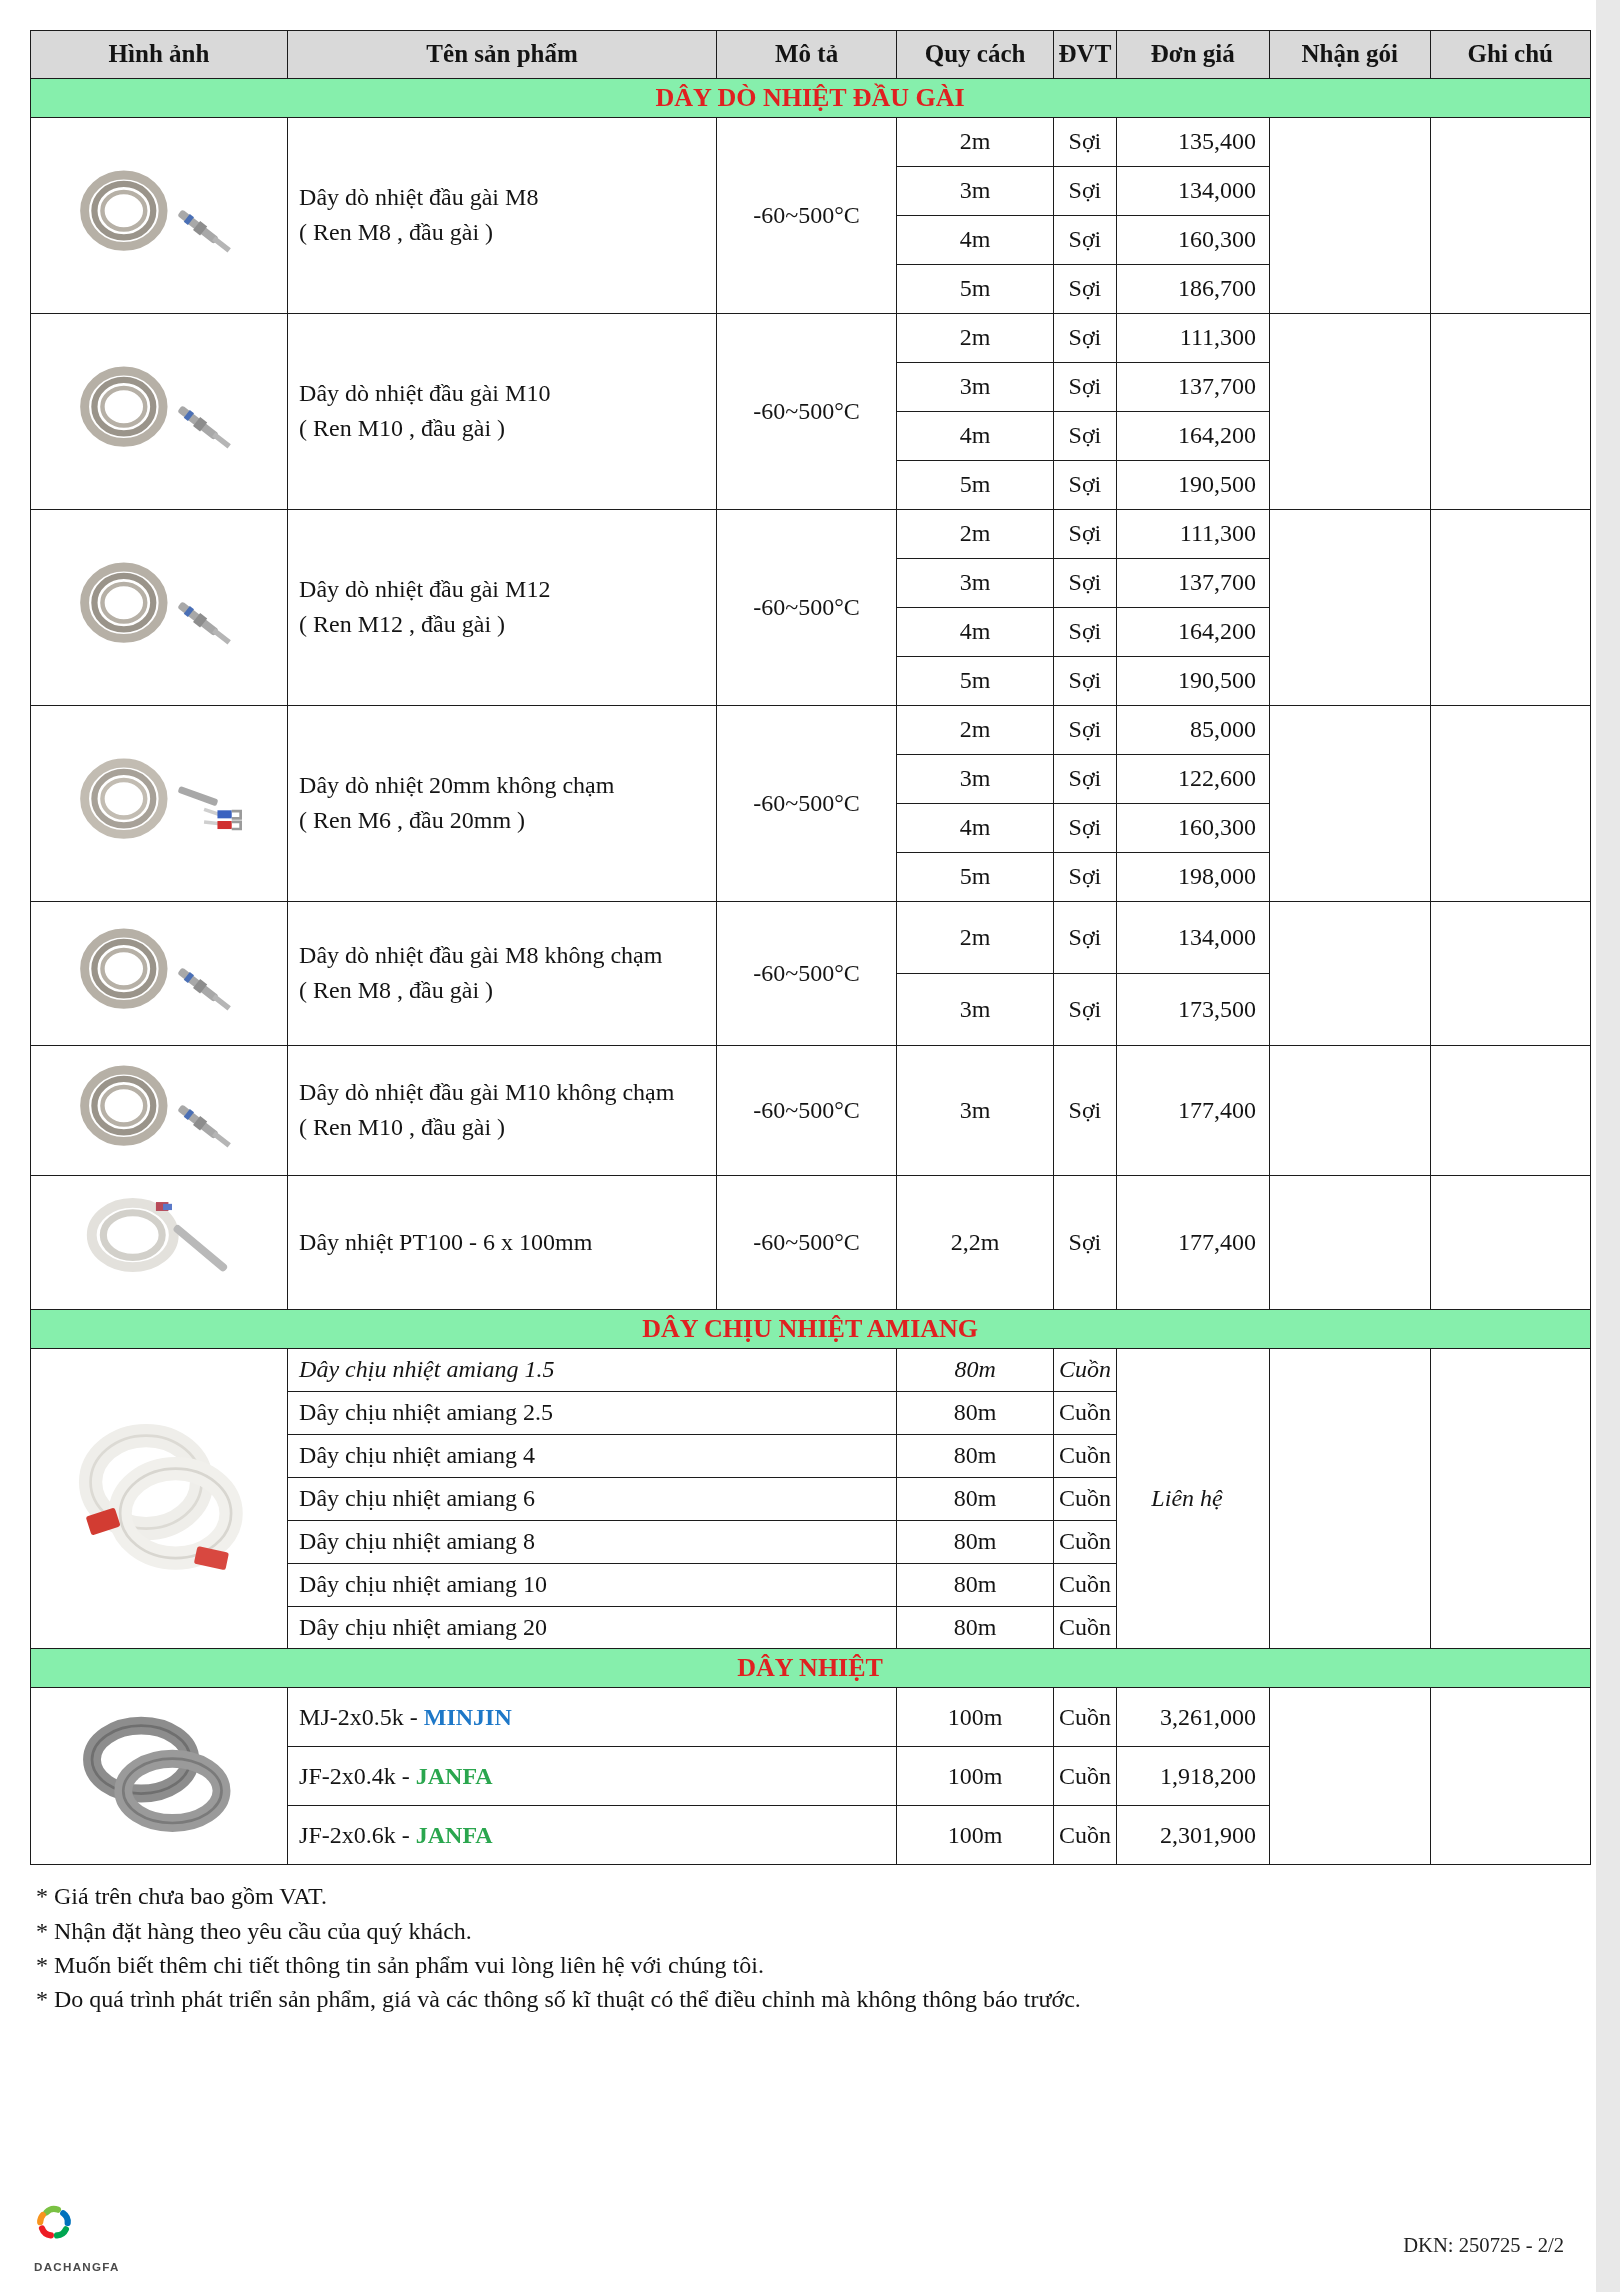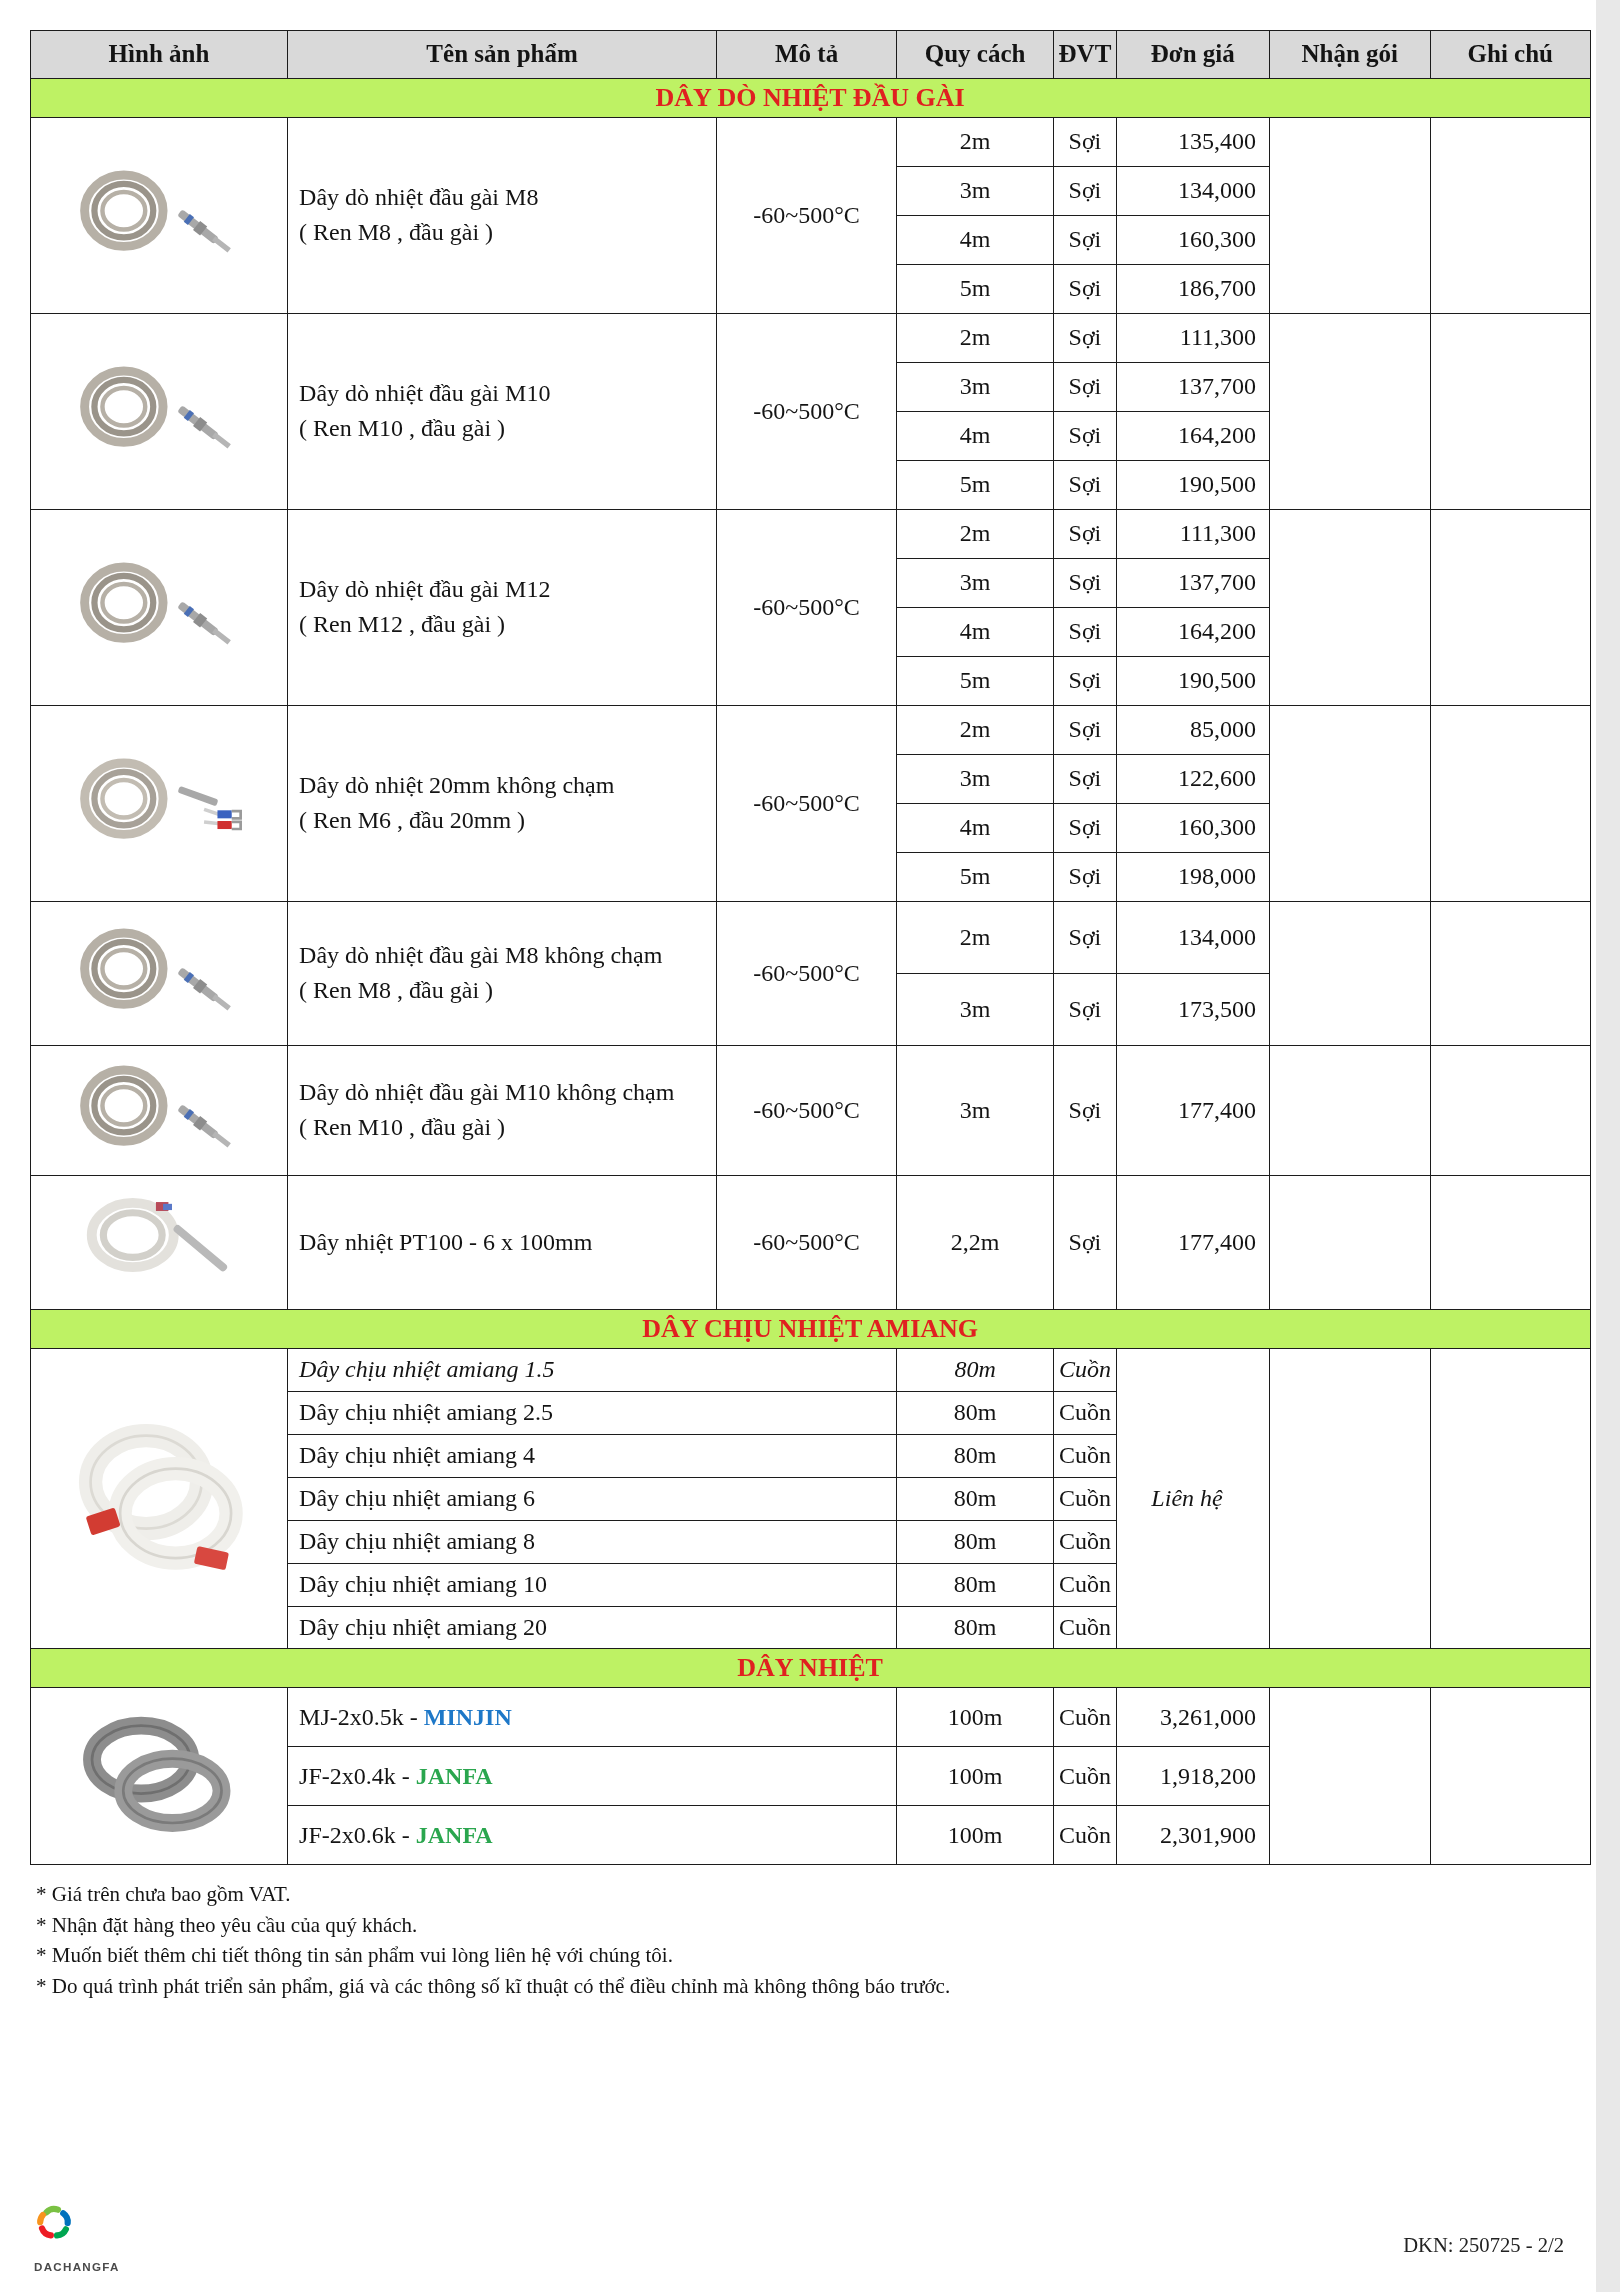--- a/index.html
+++ b/index.html
@@ -30,34 +30,34 @@
     padding:0 3.6px;
   }
   td.section-title{
     border:none;
     color:var(--accent-red,#e02020);
     font-weight:bold;
     font-size:26px;
     text-align:center;
     height:38px;
     padding:0;
-    background:#bef264;
+    background:#86efac;
   }
   td{font-size:24px;}
   td.c-img{text-align:center;vertical-align:middle;padding:3.6px;}
   td.c-name{text-align:left;padding:3.6px 9px 3.6px 10.7px;line-height:1.45;vertical-align:middle;}
   td.c-desc{text-align:center;vertical-align:middle;}
   td.c-spec{text-align:center;vertical-align:middle;}
   td.c-unit{text-align:center;vertical-align:middle;}
   td.c-price{text-align:right;padding-right:12.5px;vertical-align:middle;}
   td.c-empty{background:#ffffff;}
   .brand{font-weight:bold;}
   .notes{
     margin:16px 0 0 36px;
-    font-size:21px;
+    font-size:24px;
     line-height:1.28;
   }
   .notes div{margin-bottom:3.6px;}
   .footer-logo{
     position:absolute;
     left:34px;bottom:19.7px;
     width:152px;
     text-align:left;
   }
   .footer-logo .logo-text{

